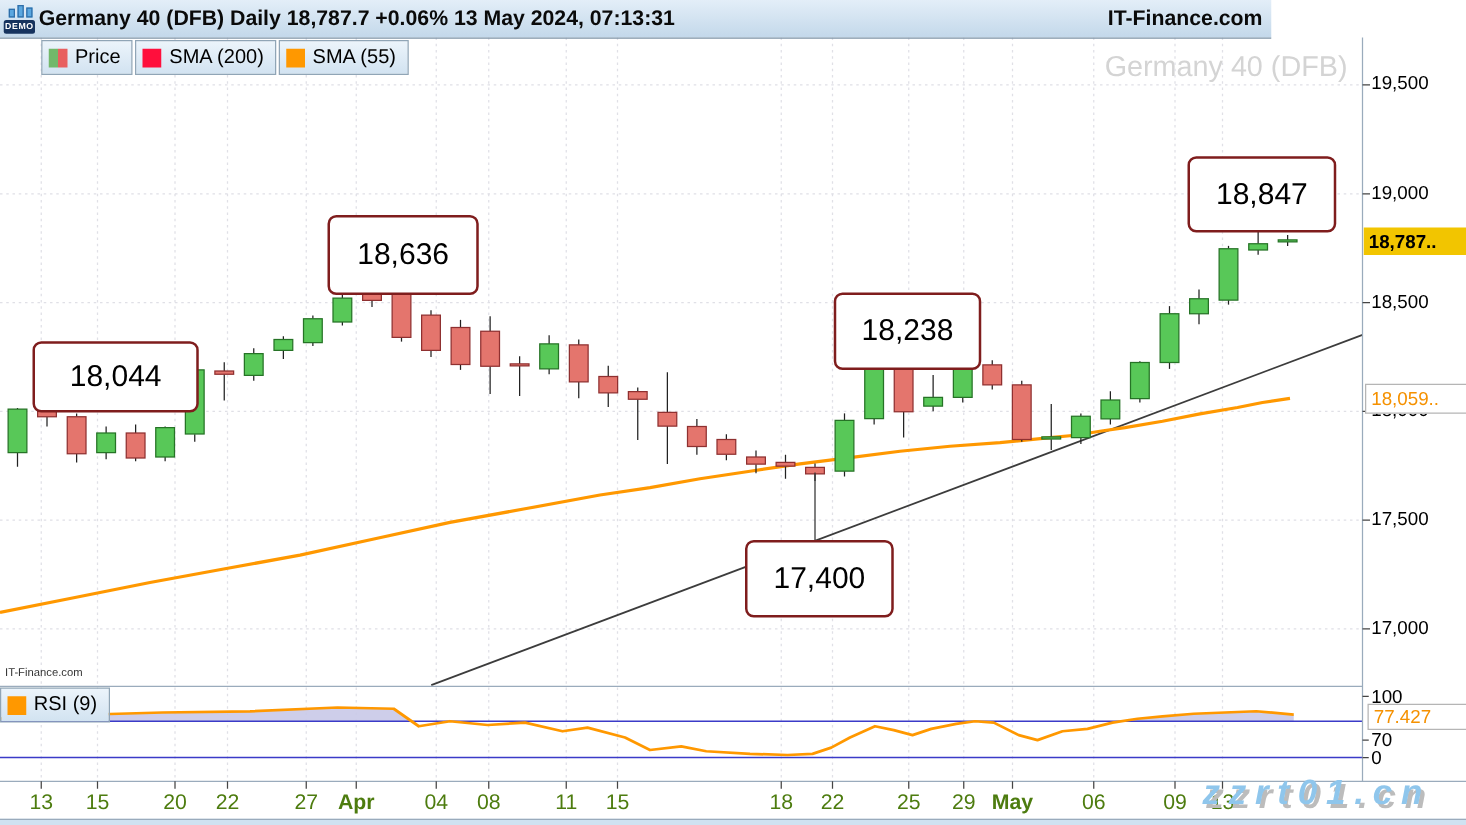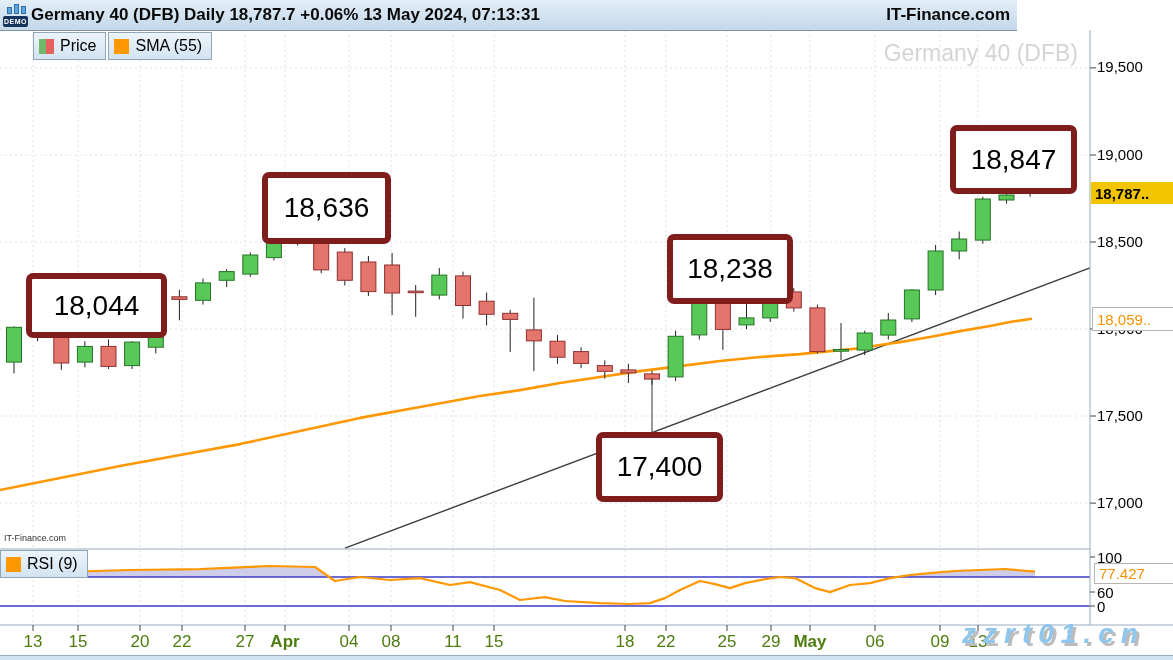--- a/index.html
+++ b/index.html
@@ -25,22 +25,22 @@
   .axis-label{position:absolute;left:1097px;font-size:15px;color:#000;z-index:6;}
   .x-label{position:absolute;top:632px;font-size:17px;color:#4d7c0f;transform:translateX(-50%);z-index:6;}
   .x-label.bold{font-weight:bold;}
   .rsi-axis-label{position:absolute;left:1097px;font-size:15px;color:#000;z-index:6;}
   
   .tag-box{position:absolute;z-index:8;font-size:15px;display:flex;align-items:center;padding-left:4px;}
   #last-price-tag{left:1091px;top:182px;width:82px;height:22px;background:#f2c500;color:#000;font-weight:bold;}
   #sma-tag{left:1092px;top:307px;width:79px;height:22px;background:#fff;border:1px solid #b5b5b5;color:#f59100;}
   #rsi-tag{left:1094px;top:563px;width:77px;height:19px;background:#fff;border:1px solid #b5b5b5;color:#f59100;}
   
-  .annot{position:absolute;background:#fff;border:6px solid #7f1d1d;border-radius:7px;z-index:7;
-         display:flex;align-items:center;justify-content:center;font-size:28px;color:#000;}
+  .annot{position:absolute;background:#fff;border:2px solid #7f1d1d;border-radius:7px;z-index:7;
+         display:flex;align-items:center;justify-content:center;font-size:24px;color:#000;}
   
   #wm-title{position:absolute;right:95px;top:40px;font-size:23px;color:#d4d4d4;z-index:2;}
   #wm-cn{position:absolute;left:893px;top:552px;font-size:60px;font-weight:bold;letter-spacing:3px;
          color:rgba(150,150,150,0.32);text-shadow:2px 2px 1px rgba(255,255,255,0.85);z-index:14;}
   #wm-site{position:absolute;left:925px;top:618px;font-size:28px;font-weight:bold;font-style:italic;
          letter-spacing:7px;color:#8fc6ec;text-shadow:3px 3px 0 #bcbcbc;z-index:15;margin-left:37px;}
   #itf-small{position:absolute;left:4px;top:533px;font-size:9px;color:#333;z-index:6;}
   #chart-svg{position:absolute;left:0;top:0;z-index:4;}
   #bottom-strip{position:absolute;left:0;top:655px;width:1173px;height:5px;background:#cfe2f1;border-top:1px solid #9aabbc;z-index:5;}
 </style>
@@ -61,20 +61,24 @@
       <span class="tag">DEMO</span>
     </div>
     <span class="title">Germany 40 (DFB) Daily 18,787.7 +0.06% 13 May 2024, 07:13:31</span>
     <span class="brand">IT-Finance.com</span>
   </div>
 
   <div class="legend-row">
     <div class="legend-cell">
       <span class="swatch" id="sw-price" style="background: linear-gradient(to right, rgb(114, 184, 106) 50%, rgb(232, 95, 95) 50%);"></span>
       <span>Price</span>
+    </div>
+    <div class="legend-cell">
+      <span class="swatch" id="sw-sma200" style="background: rgb(255, 15, 60);"></span>
+      <span>SMA (200)</span>
     </div>
     <div class="legend-cell">
       <span class="swatch" id="sw-sma55" style="background: rgb(255, 152, 0);"></span>
       <span>SMA (55)</span>
     </div>
   </div>
 
   <div id="rsi-legend">
     <div class="legend-cell">
       <span class="swatch" id="sw-rsi" style="background: rgb(255, 152, 0);"></span>
@@ -304,21 +308,21 @@
       <div class="x-label" style="left: 666px;">22</div>
       <div class="x-label" style="left: 727px;">25</div>
       <div class="x-label" style="left: 771px;">29</div>
       <div class="x-label bold" style="left: 810px;">May</div>
       <div class="x-label" style="left: 875px;">06</div>
       <div class="x-label" style="left: 940px;">09</div>
       <div class="x-label" style="left: 978px;">13</div>
     </div>
   <div id="rsi-axis">
       <div class="rsi-axis-label" style="top: 549px;">100</div>
-      <div class="rsi-axis-label" style="top: 584px;">60</div>
+      <div class="rsi-axis-label" style="top: 584px;">70</div>
       <div class="rsi-axis-label" style="top: 598px;">0</div>
     </div>
   <div id="annotations">
       <div class="annot" style="left: 26px; top: 273px; width: 129px; height: 53px; text-align: right;">18,044</div>
       <div class="annot" style="left: 262px; top: 172px; width: 117px; height: 60px;">18,636</div>
       <div class="annot" style="left: 667px; top: 234px; width: 114px; height: 58px;">18,238</div>
       <div class="annot" style="left: 596px; top: 432px; width: 115px; height: 58px; text-align: right;">17,400</div>
       <div class="annot" style="left: 950px; top: 125px; width: 115px; height: 57px;">18,847</div>
     </div>
 

